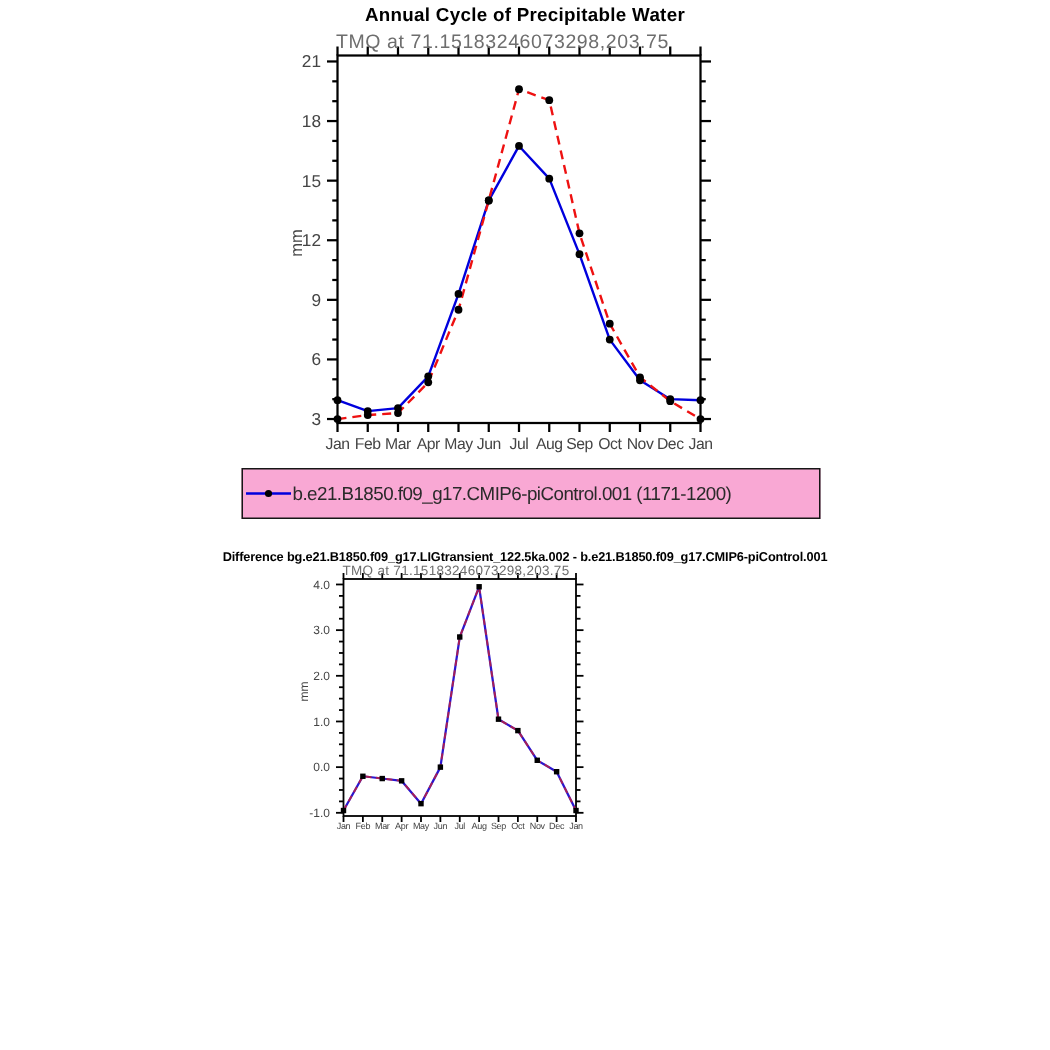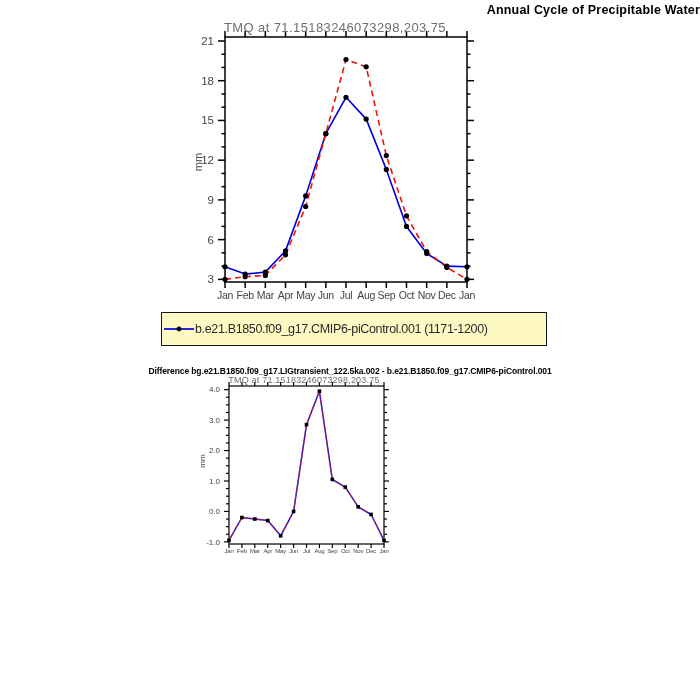--- a/index.html
+++ b/index.html
@@ -2,30 +2,30 @@
 <html><head>
 <meta charset="utf-8">
 <style>
   * { margin:0; padding:0; box-sizing:border-box; }
   html,body { width:700px; height:700px; background:#ffffff;
               font-family:"Liberation Sans", sans-serif; position:relative; overflow:hidden; }
   .abs { position:absolute; }
   #plots { position:absolute; left:0; top:0; }
   svg text { font-family:"Liberation Sans", sans-serif; }
 
-  #c1-title { left:0; top:3px; width:700px; text-align:right;
+  #c1-title { left:0; top:3px; width:700px; text-align:center;
               font-size:12.5px; font-weight:bold; color:#000; letter-spacing:0.2px; }
   #c1-sub   { left:105px; top:20px; width:460px; text-align:center;
               font-size:13px; color:#6e6e6e; letter-spacing:0.4px; }
   #c1-ylab  { left:179px; top:155px; width:40px; height:14px; text-align:center;
               font-size:11px; color:#444; transform:rotate(-90deg); }
 
   #legend { left:161px; top:312px; width:386px; height:34px;
             border:1.5px solid #161616; display:flex; flex-direction:column;
-            justify-content:space-evenly; padding:1px 0 1px 1px; background:#fef9c3; }
+            justify-content:space-evenly; padding:1px 0 1px 1px; background:#f9a8d4; }
   .lrow { display:flex; align-items:center; height:15px; }
   .lrow svg { width:32px; height:10px; flex:0 0 32px; }
   .lrow span { font-size:12.5px; color:#2a2a2a; letter-spacing:-0.35px; white-space:nowrap; }
 
   #c2-title { left:0; top:366px; width:700px; text-align:center;
               font-size:8.5px; font-weight:bold; color:#000; letter-spacing:-0.1px; }
   #c2-sub   { left:104px; top:375px; width:400px; text-align:center;
               font-size:9px; color:#6e6e6e; letter-spacing:0.2px; }
   #c2-ylab  { left:183px; top:456px; width:40px; height:10px; text-align:center;
               font-size:8px; color:#444; transform:rotate(-90deg); }

